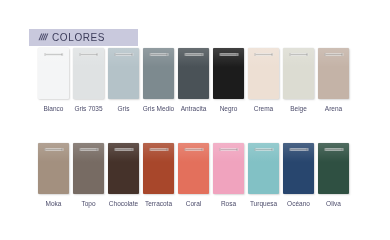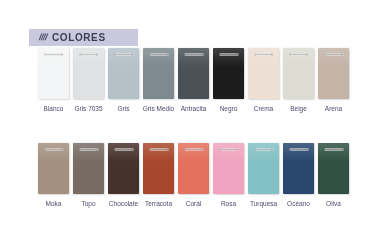--- a/index.html
+++ b/index.html
@@ -41,21 +41,21 @@
     font-size: 9px;
     font-weight: 700;
     letter-spacing: -0.5px;
     line-height: 1;
     transform: skewX(-12deg);
     display: inline-block;
   }
   .title-text {
     color: #3c3c5a;
     font-size: 10px;
-    font-weight: 700;
+    font-weight: 400;
     letter-spacing: 0.6px;
     line-height: 1;
   }
 
   
   .row {
     position: absolute;
     display: flex;
     align-items: flex-start;
   }

